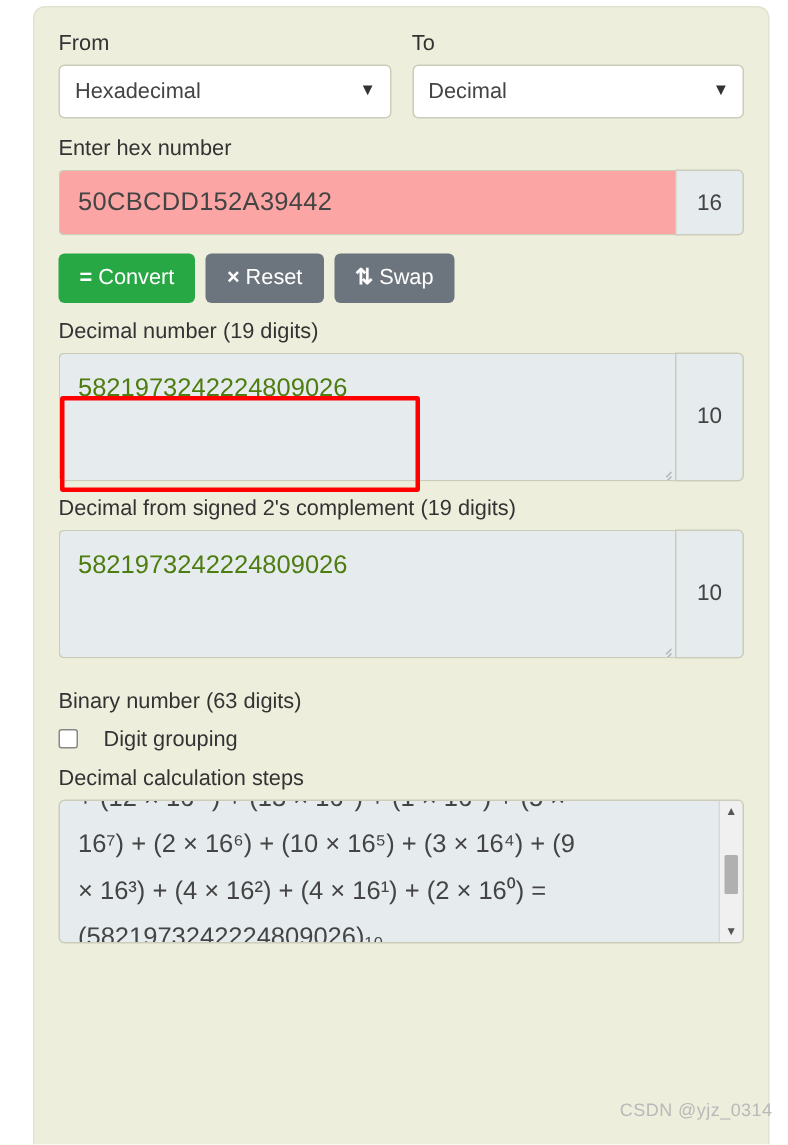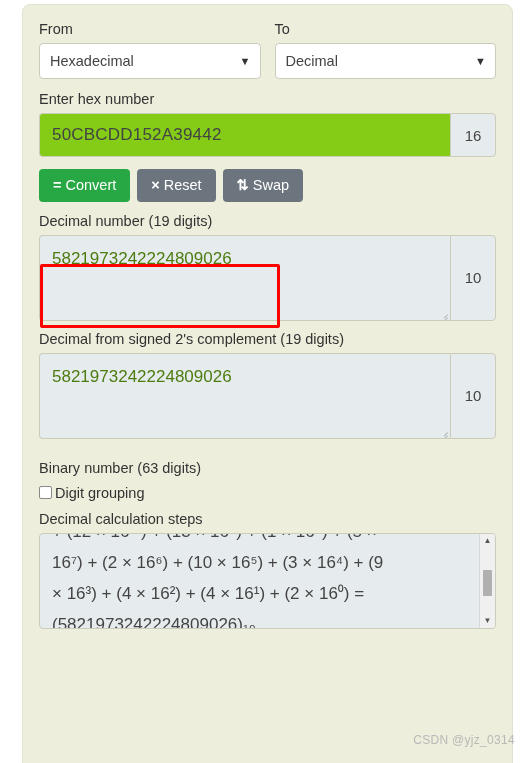--- a/index.html
+++ b/index.html
@@ -71,21 +71,21 @@
   }
   .input-group {
     display: flex;
     align-items: stretch;
     margin-bottom: 2px;
   }
   .text-input {
     flex: 1 1 auto;
     min-width: 0;
     height: 44px;
-    background: #84cc16;
+    background: #fca5a5;
     border: 1px solid #ccccbb;
     border-right: none;
     border-radius: 4px 0 0 4px;
     box-sizing: border-box;
     display: flex;
     align-items: center;
     padding: 0 12px;
     font-size: 17px;
     color: #444444;
     letter-spacing: 0.2px;
@@ -164,21 +164,21 @@
     transform-origin: right bottom;
   }
   .resize-grip:before { bottom: 1px; width: 9px; transform: rotate(-45deg); }
   .resize-grip:after  { bottom: 4px; width: 5px; transform: rotate(-45deg); }
 
   .base-badge.tall { border-radius: 0 4px 4px 0; }
 
   .check-row {
     display: flex;
     align-items: center;
-    gap: 3px;
+    gap: 17px;
     margin: 7px 0 8px 0;
   }
   .checkbox {
     width: 13px;
     height: 13px;
     border: 1px solid #888888;
     background: #ffffff;
     border-radius: 2px;
     box-sizing: border-box;
   }

